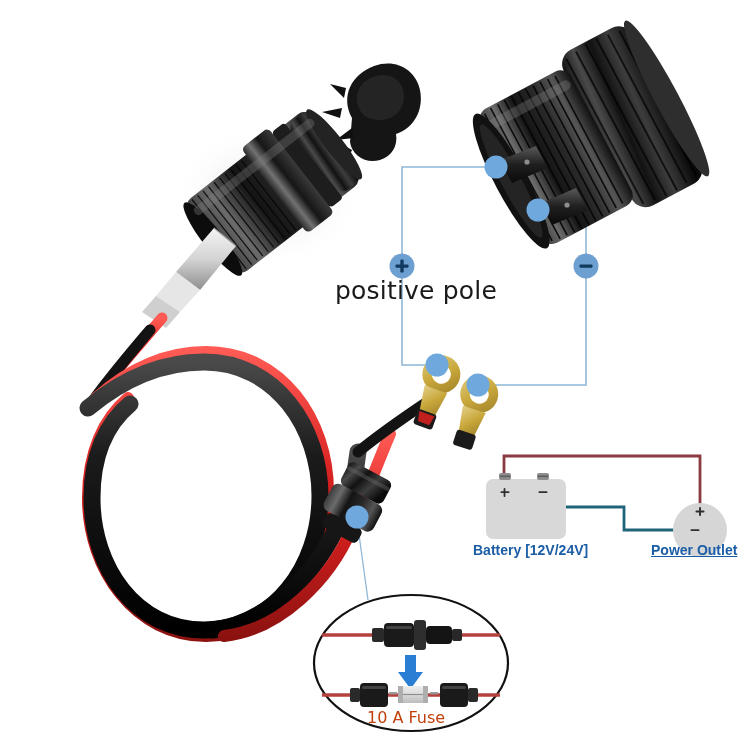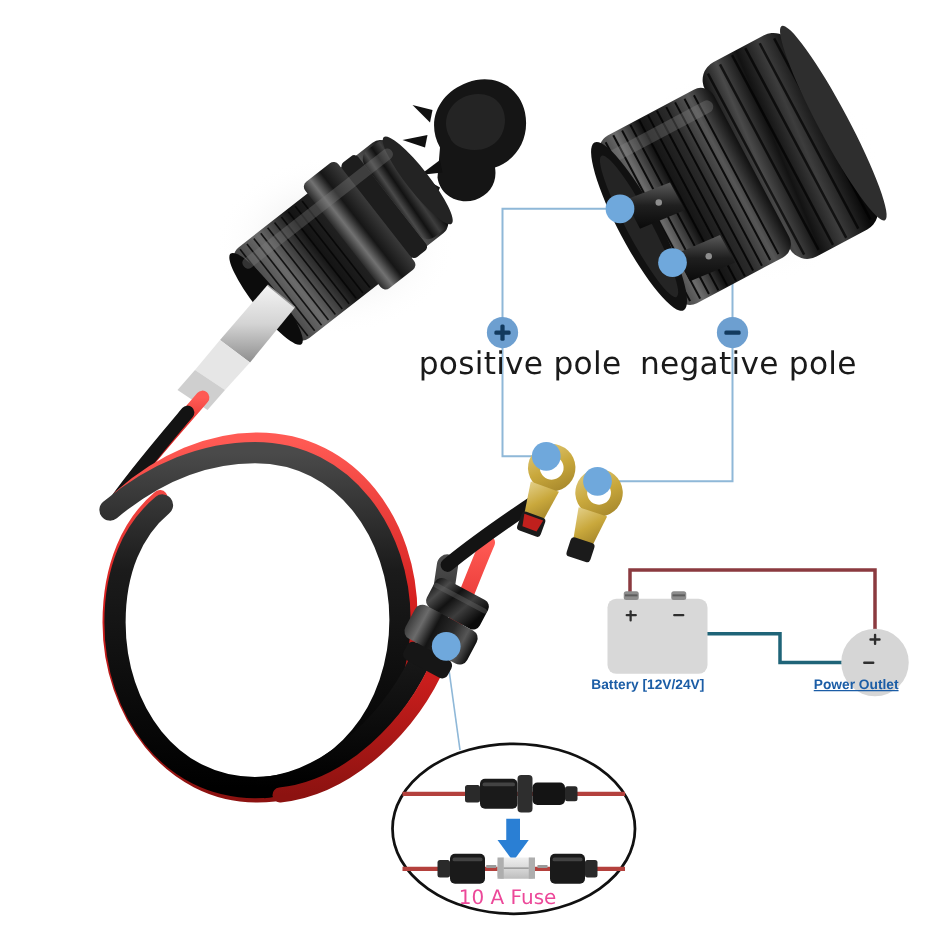--- a/index.html
+++ b/index.html
@@ -10,25 +10,25 @@
     position:relative;
   }
   #stage{position:absolute;left:0;top:0;width:750px;height:750px;}
   #stage svg{position:absolute;left:0;top:0;}
   .txt{position:absolute;white-space:nowrap;}
   .pole-label{
     font-size:25px;color:#1a1a1a;letter-spacing:.2px;
     font-family:"DejaVu Sans","Liberation Sans",sans-serif;
   }
   .diag-label{
-    font-size:11px;font-weight:bold;color:#1b5da6;
+    font-size:14px;font-weight:bold;color:#1b5da6;
     font-family:"Liberation Sans","DejaVu Sans",sans-serif;
   }
   .fuse-label{
-    font-size:16px;color:#ec4899;
+    font-size:16px;color:#c2410c;
     font-family:"DejaVu Sans","Liberation Sans",sans-serif;
   }
 </style>
 </head>
 <body>
 
 <div id="stage">
 
 <svg width="750" height="750" viewBox="0 0 750 750">
   <defs>
@@ -317,21 +317,20 @@
       <rect x="430" y="692" width="8" height="2.4" fill="#9a9a9a"></rect>
       <rect x="440" y="683" width="28" height="24" rx="4" fill="#1a1a1a"></rect>
       <rect x="442" y="686" width="24" height="3" rx="1.5" fill="#6b6b6b" opacity="0.5"></rect>
       <rect x="468" y="688" width="10" height="14" rx="2" fill="#2a2a2a"></rect>
     </g>
   </g>
 </svg>
 
 <div class="txt pole-label" style="left:335px;top:276px;">positive pole</div>
 
-<div class="txt pole-label" style="left:512px;top:276px;">negative pole</div>
 
 <div class="txt diag-label" style="left:473px;top:542px;">Battery [12V/24V]</div>
 
 <div class="txt diag-label" style="left:651px;top:542px;text-decoration:underline;">Power Outlet</div>
 
 <div class="txt fuse-label" style="left:367px;top:708px;">10 A Fuse</div>
 
 </div>
 
 </body></html>

